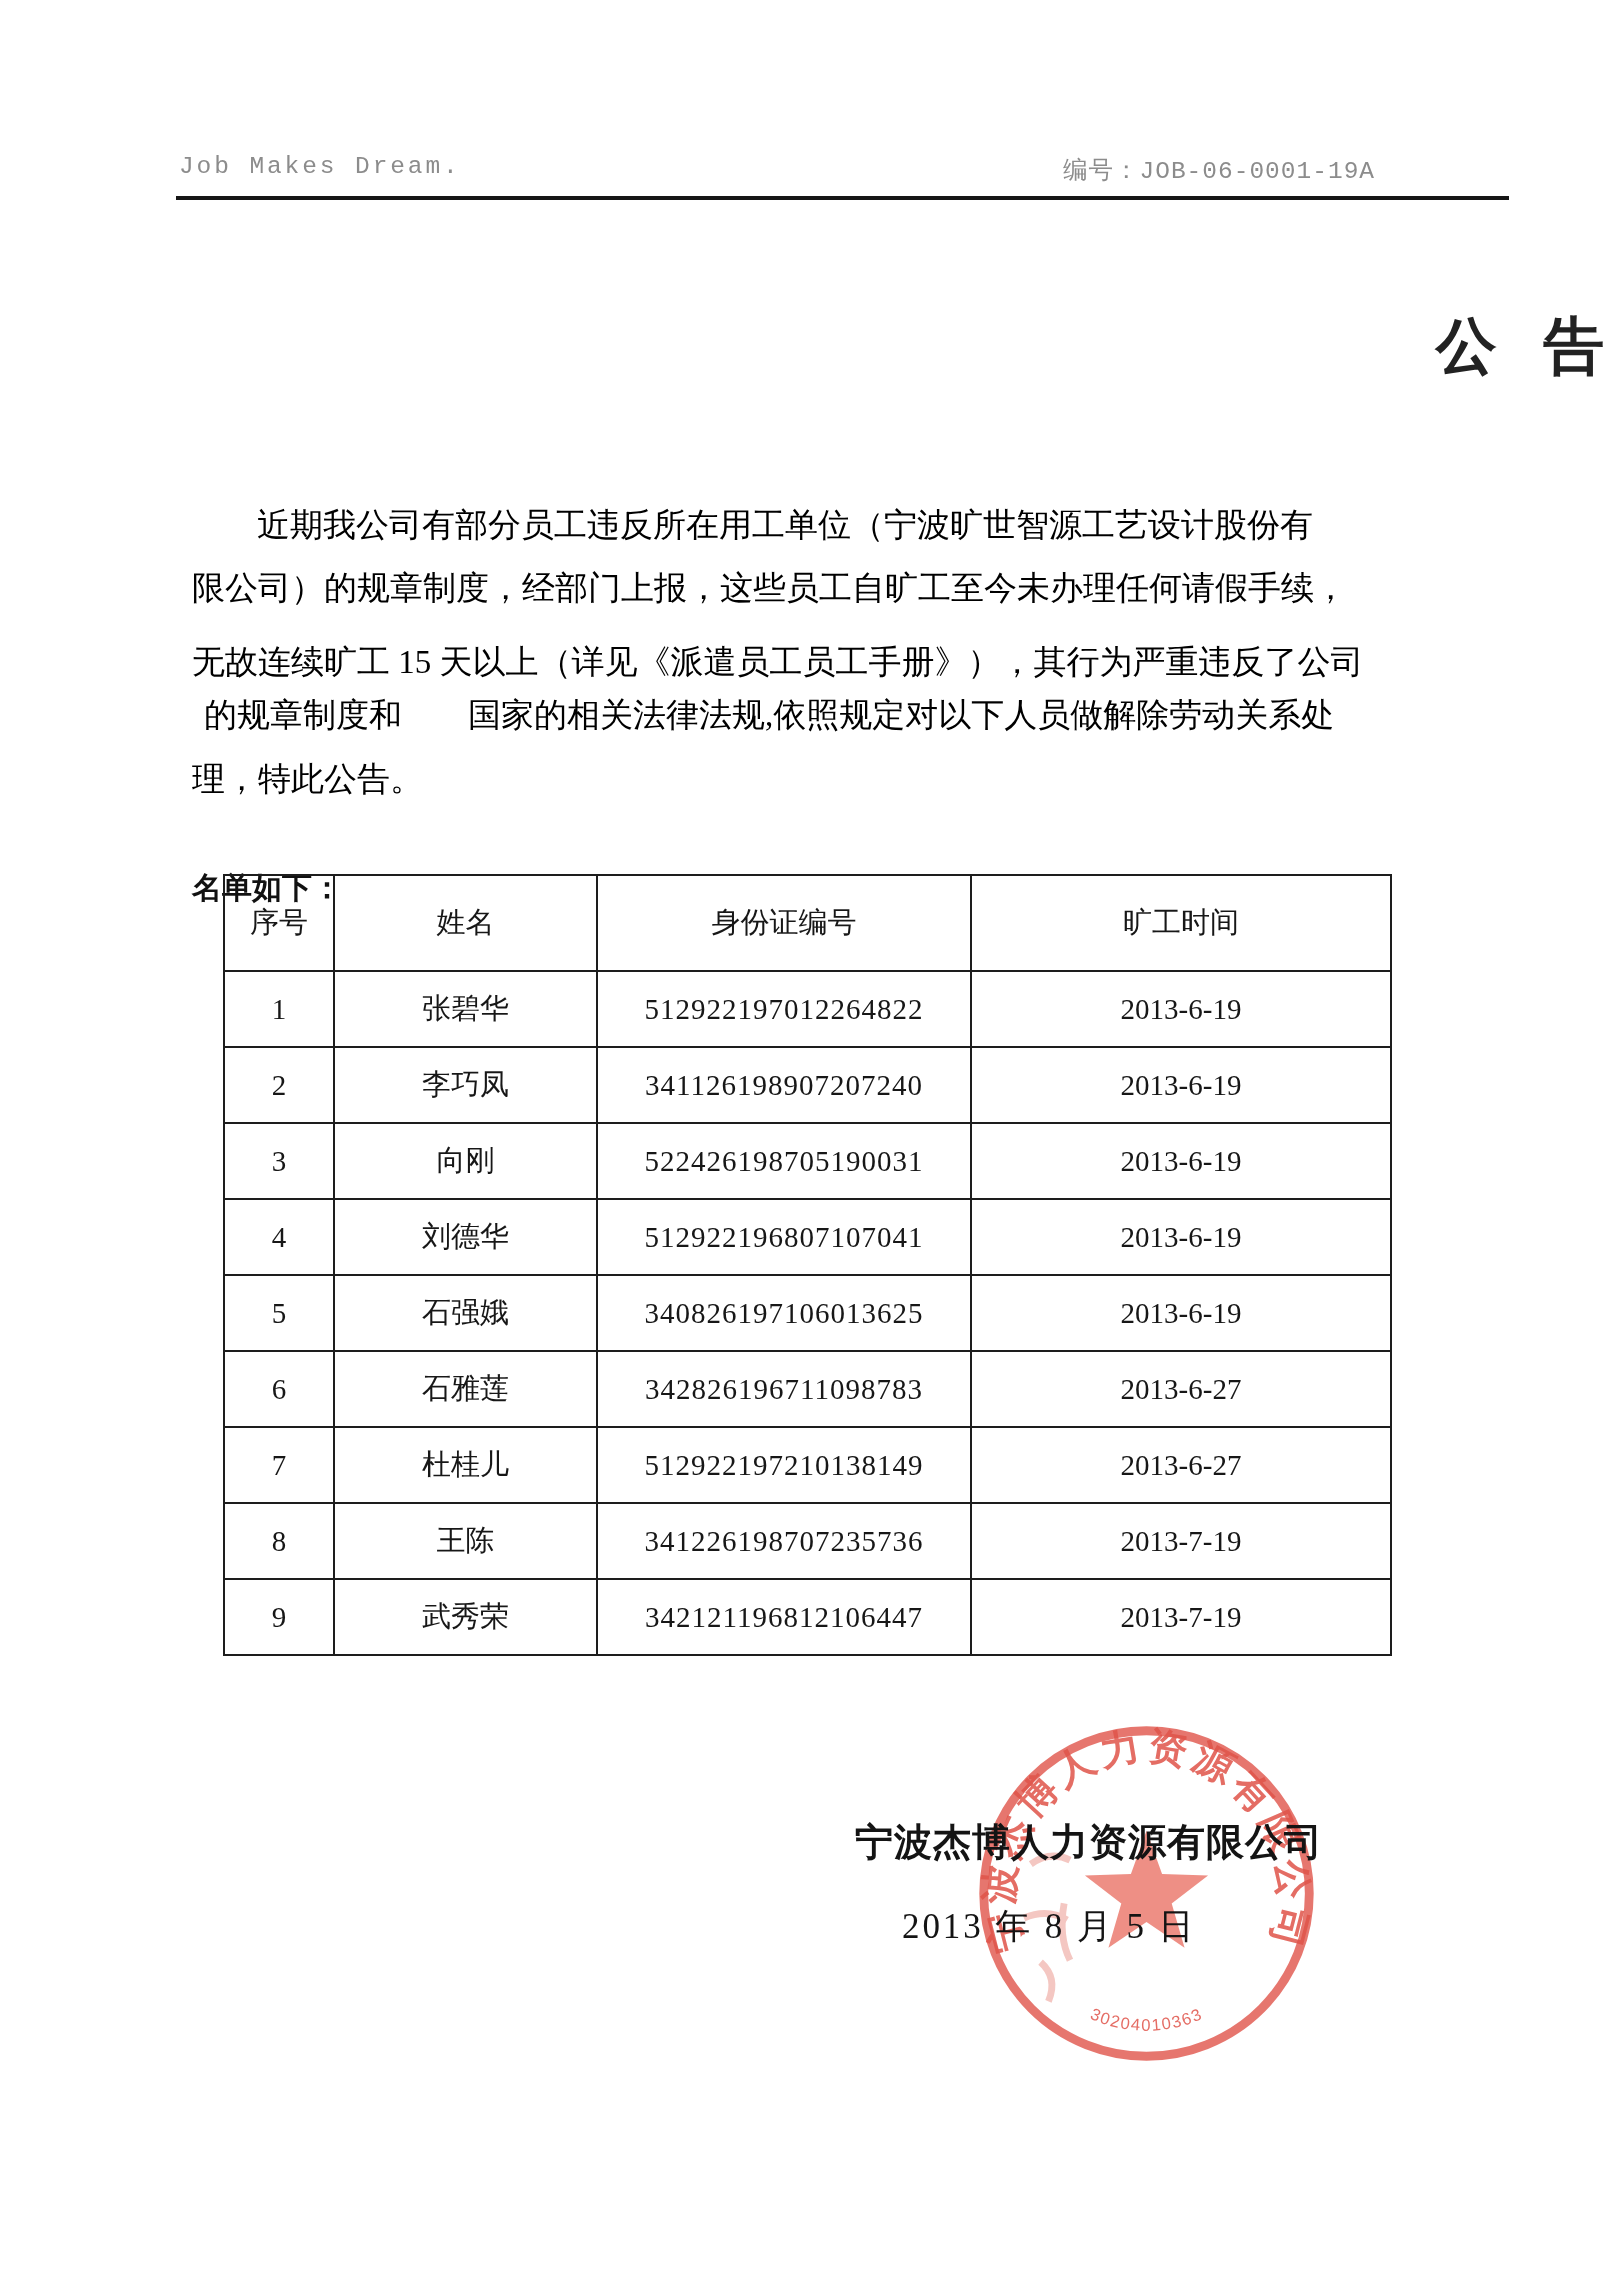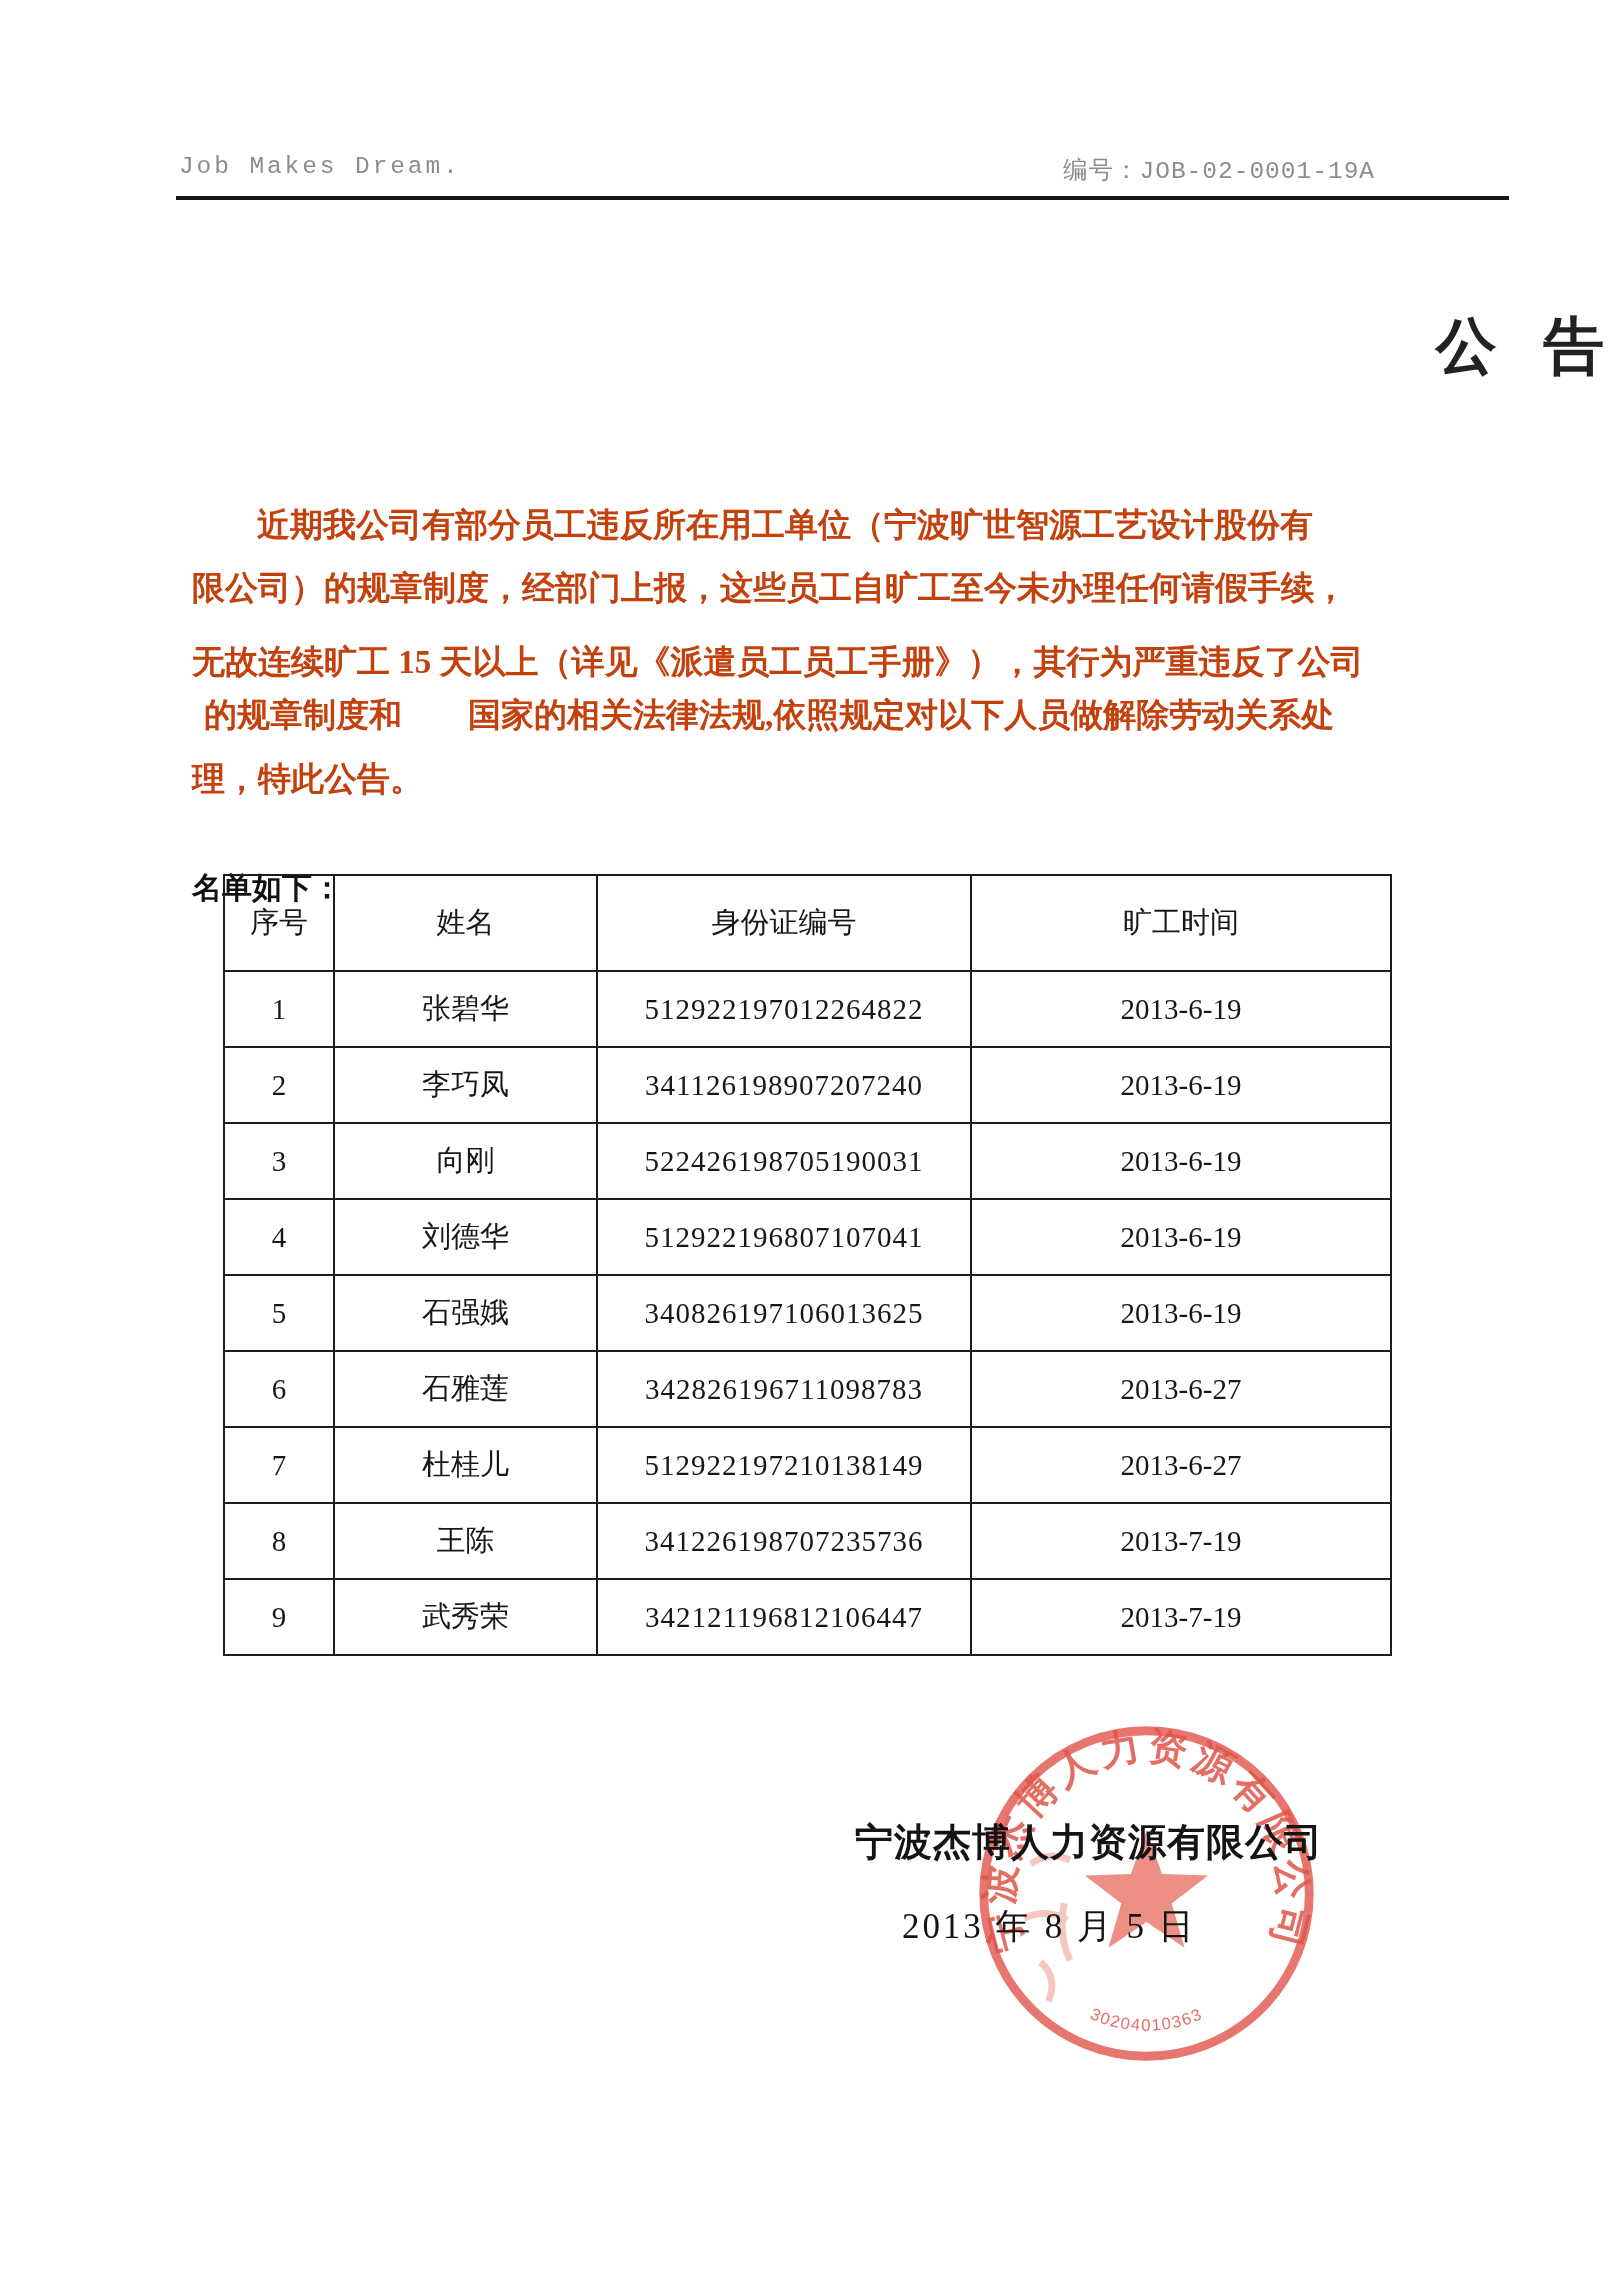--- a/index.html
+++ b/index.html
@@ -8,21 +8,21 @@
     font-family:"Liberation Serif","DejaVu Serif",serif;color:#1f1f1f;
     overflow:hidden;
   }
   .abs{position:absolute;}
   .mono{font-family:"Liberation Mono","DejaVu Sans Mono",monospace;color:#8c8c8c;}
   .slogan{left:179px;top:153px;font-size:24.5px;letter-spacing:2.9px;}
   .docnum{left:1063px;top:153px;font-size:24.5px;letter-spacing:1px;}
   .rule{left:176px;top:196px;width:1333px;height:3.9px;background:#161616;}
   .title{left:0;top:306px;width:1620px;text-align:right;font-size:61px;font-weight:bold;
          letter-spacing:15.7px;color:#222;}
-  .pline{left:192px;width:1290px;font-size:33px;white-space:nowrap;color:#c2410c;font-weight:bold;}
+  .pline{left:192px;width:1290px;font-size:33px;white-space:nowrap;color:#000000;}
   .pl1{top:503px;padding-left:65px;}
   .pl2{top:566px;}
   .pl3{top:632px;margin-top:8px;}
   .pl4{top:693px;margin-left:12px;}
   .pl5{top:757px;}
   .listlabel{left:192px;top:868px;font-size:30px;font-weight:bold;
              font-family:Liberation Serif, serif;color:#111;}
   table.roster{left:223px;top:874px;position:absolute;border-collapse:collapse;
                table-layout:fixed;z-index:1;}
   table.roster td,table.roster th{border:2px solid #1d1d1d;text-align:center;vertical-align:middle;
@@ -33,21 +33,21 @@
   td.idcell{font-size:30px;letter-spacing:1px;}
   .company{left:855px;top:1817px;font-size:38px;font-weight:bold;color:#141414;
            letter-spacing:1px;z-index:3;}
   .date{left:902px;top:1903px;font-size:35px;letter-spacing:2.9px;color:#141414;z-index:3;}
   .stampsvg{left:970px;top:1717px;z-index:2;}
 </style>
 </head>
 <body>
 
 <div class="abs mono slogan">Job Makes Dream.</div>
-<div class="abs mono docnum">编号：JOB-02-0001-19A</div>
+<div class="abs mono docnum">编号：JOB-06-0001-19A</div>
 <div class="abs rule"></div>
 
 <div class="abs title">公 告</div>
 
 <div class="abs pline pl1">近期我公司有部分员工违反所在用工单位（宁波旷世智源工艺设计股份有</div>
 <div class="abs pline pl2">限公司）的规章制度，经部门上报，这些员工自旷工至今未办理任何请假手续，</div>
 <div class="abs pline pl3">无故连续旷工 15 天以上（详见《派遣员工员工手册》），其行为严重违反了公司</div>
 <div class="abs pline pl4">的规章制度和　　国家的相关法律法规,依照规定对以下人员做解除劳动关系处</div>
 <div class="abs pline pl5">理，特此公告。</div>
 <div class="abs listlabel">名单如下：</div>

